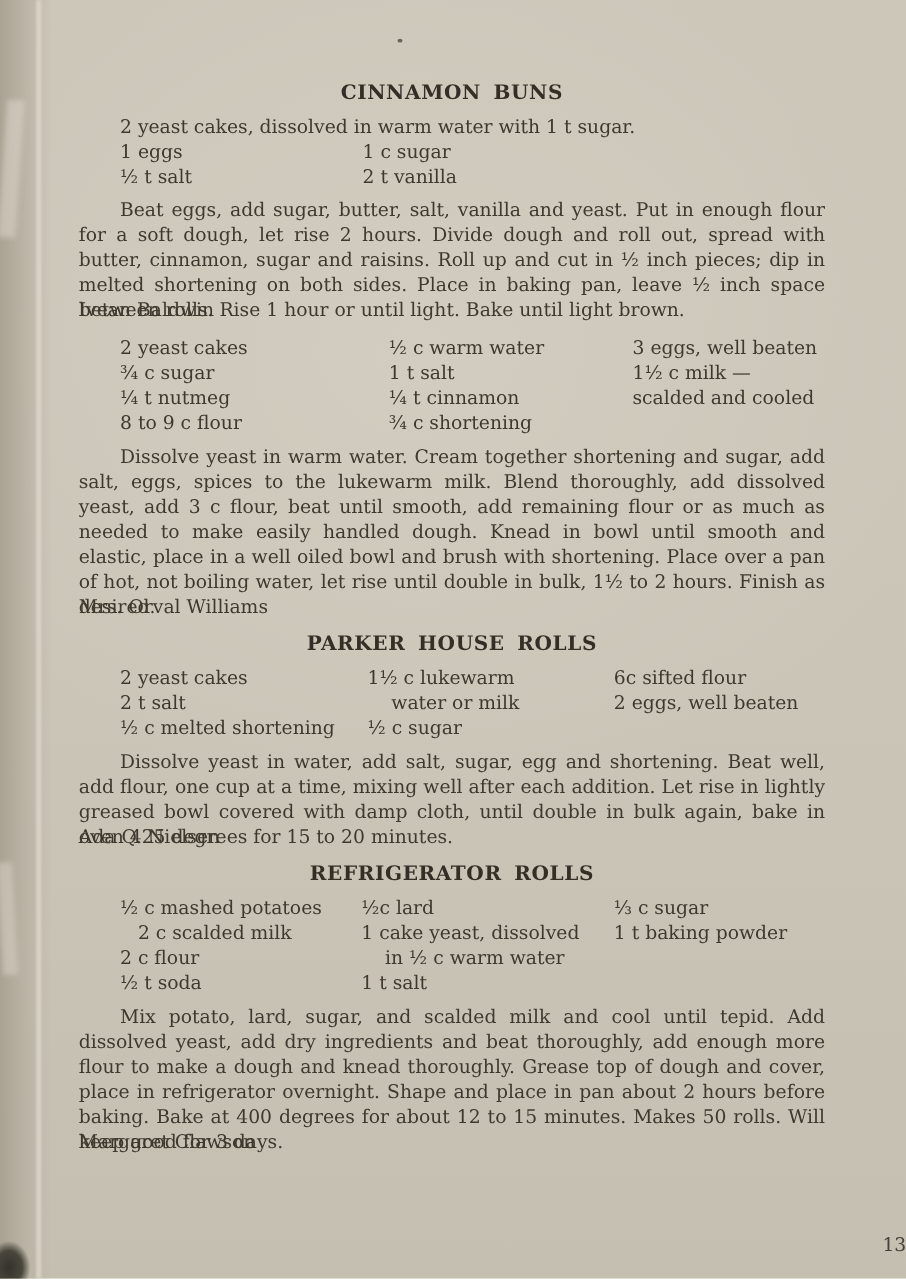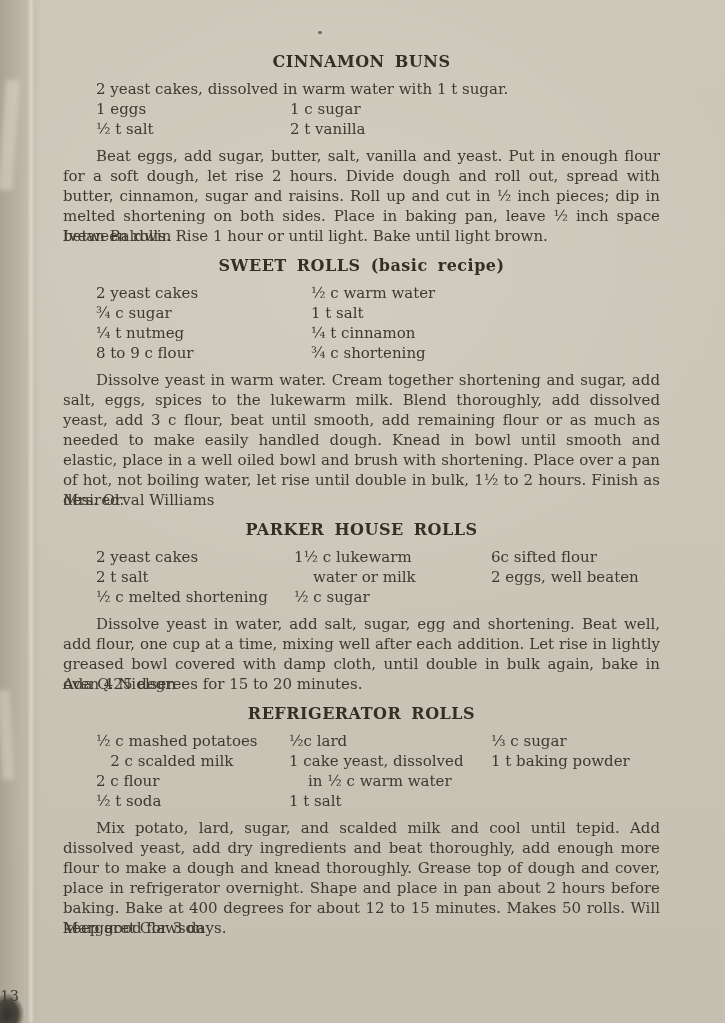--- a/index.html
+++ b/index.html
@@ -33,21 +33,21 @@
   }
   .corner-shadow-spot {
     position:absolute; left:-10px; bottom:-12px; width:34px; height:42px;
     background:radial-gradient(ellipse at center, #33322c 0%, #4a463c 45%, rgba(74,70,60,0) 72%);
   }
   .paper-speck {
     position:absolute; left:318px; top:31px; width:4px; height:3px;
     border-radius:50%; background:#6a655a;
   }
   .content {
-    position:absolute; left:63px; top:52px; width:597px;
+    position:absolute; left:63px; top:64px; width:597px;
     font-size:15px; line-height:20px;
   }
   .recipe + .recipe { margin-top:10px; }
   .recipe-title {
     margin:0 0 7px 0;
     text-align:center;
     font-size:16px; font-weight:bold;
     letter-spacing:.5px; word-spacing:4px;
     color:#332e26;
   }
@@ -58,21 +58,21 @@
   .ing-col:last-child { flex:1 1 auto; }
   .para {
     margin:7px 0 0 0;
     text-align:justify;
     text-indent:33px;
   }
   .attr { text-align:left; margin-top:-20px; }
   .attr2 { text-align:right; }
   .page-num {
     position:absolute; left:0; right:0; bottom:18px;
-    text-align:left; font-size:15px; color:#46413a;
+    text-align:right; font-size:15px; color:#46413a;
   }
 </style>
 </head>
 <body>
 
 <div class="page">
   <div class="left-band"></div>
   <div class="spine-crease"></div>
   <div class="edge-streak-1"></div>
   <div class="edge-streak-2"></div>
@@ -90,31 +90,33 @@
 ½ t salt</div>
           <div class="ing-col" style="width:136px">1 c sugar
 2 t vanilla</div>
         </div>
       </div>
       <p class="para">Beat eggs, add sugar, butter, salt, vanilla and yeast. Put in enough flour for a soft dough, let rise 2 hours. Divide dough and roll out, spread with butter, cinnamon, sugar and raisins. Roll up and cut in ½ inch pieces; dip in melted shortening on both sides. Place in baking pan, leave ½ inch space between rolls. Rise 1 hour or until light. Bake until light brown.</p>
       <div class="attr">Ivean Baldwin</div>
     </div>
 
     <div class="recipe">
-      <h2 class="recipe-title">SWEET ROLLS (basic recipe)</h2>
       <div class="ing">
         <div class="ing-row">
           <div class="ing-col" style="width:215px">2 yeast cakes
 ¾ c sugar
 ¼ t nutmeg
 8 to 9 c flour</div>
           <div class="ing-col" style="width:195px">½ c warm water
 1 t salt
 ¼ t cinnamon
 ¾ c shortening</div>
+          <div class="ing-col">3 eggs, well beaten
+1½ c milk —
+scalded and cooled</div>
         </div>
       </div>
       <p class="para">Dissolve yeast in warm water. Cream together shortening and sugar, add salt, eggs, spices to the lukewarm milk. Blend thoroughly, add dissolved yeast, add 3 c flour, beat until smooth, add remaining flour or as much as needed to make easily handled dough. Knead in bowl until smooth and elastic, place in a well oiled bowl and brush with shortening. Place over a pan of hot, not boiling water, let rise until double in bulk, 1½ to 2 hours. Finish as desired.</p>
       <div class="attr">Mrs. Orval Williams</div>
     </div>
 
     <div class="recipe">
       <h2 class="recipe-title">PARKER HOUSE ROLLS</h2>
       <div class="ing">
         <div class="ing-row">

